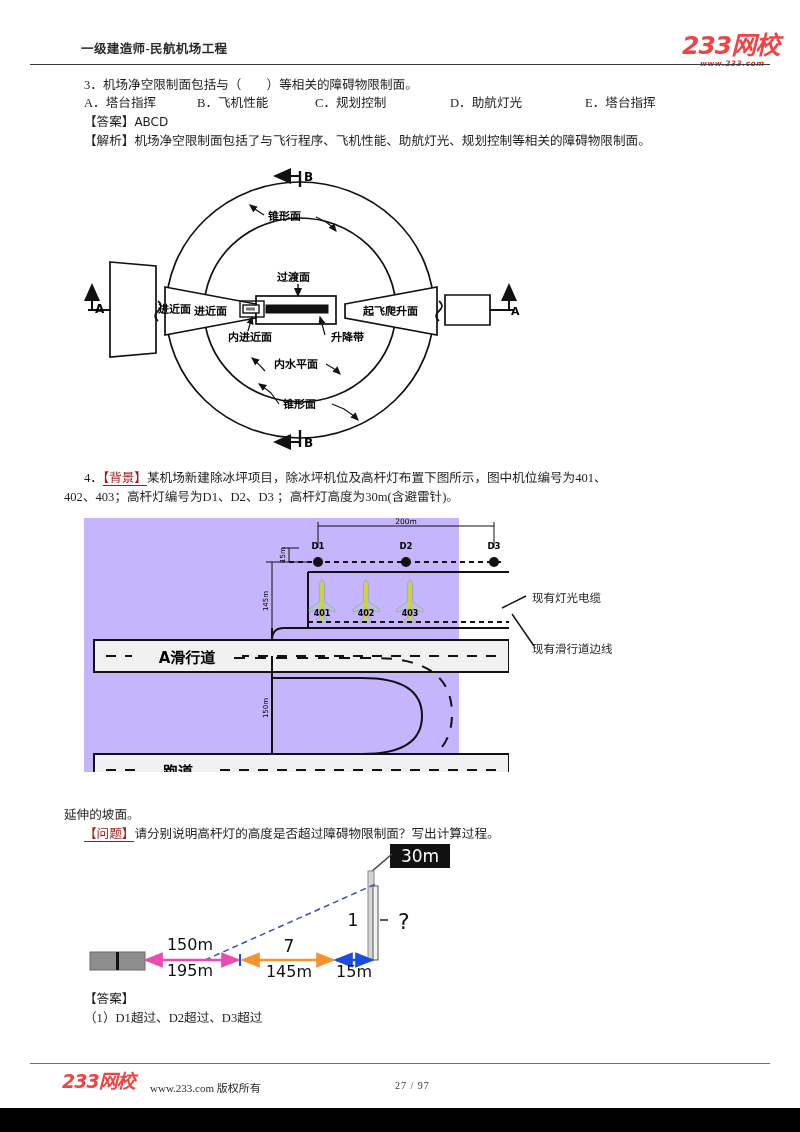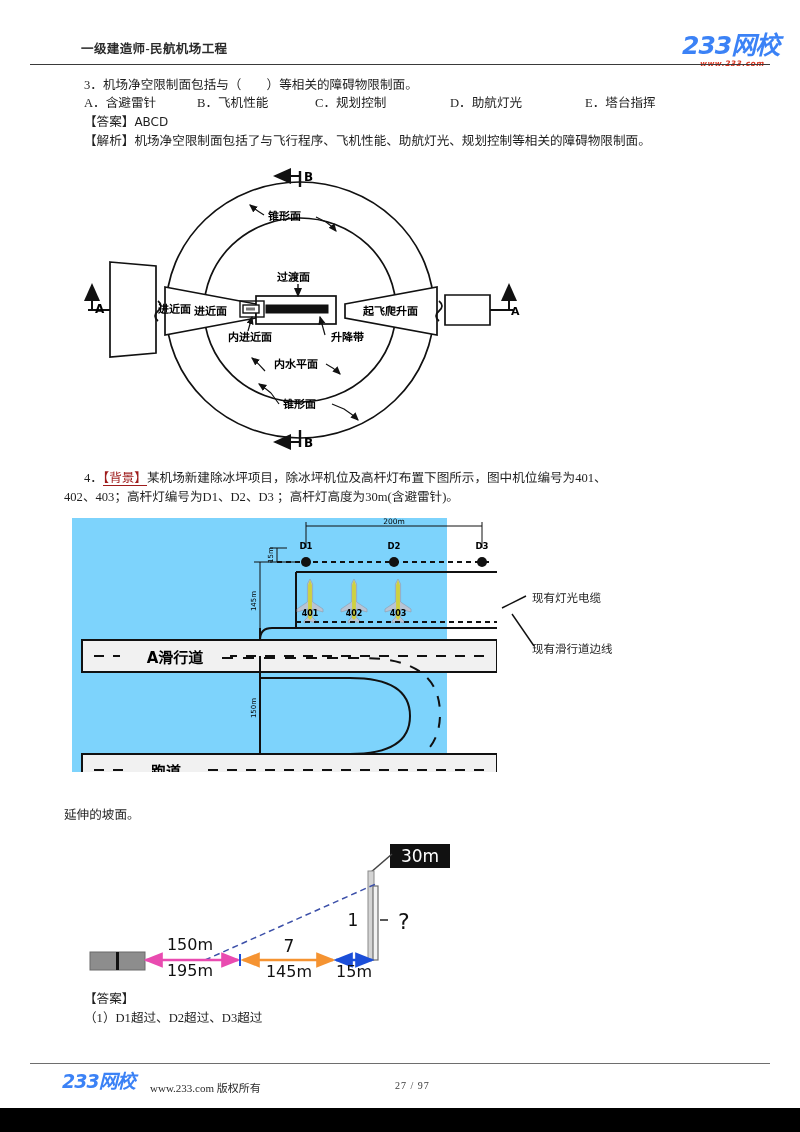--- a/index.html
+++ b/index.html
@@ -12,21 +12,21 @@
 
   
   .header{position:absolute;left:17px;top:16px;width:800px;height:44px;}
   .header-title{
     position:absolute;left:64px;top:22px;font-size:12.5px;font-weight:bold;
     letter-spacing:.4px;color:#2b2b2b;white-space:nowrap;
   }
   .logo{position:absolute;display:flex;align-items:flex-end;}
   .logo-main{
     font-family:"DejaVu Sans","Liberation Sans",sans-serif;
-    font-weight:bold;font-style:italic;color:#3b82f6;line-height:.95;
+    font-weight:bold;font-style:italic;color:#ef4444;line-height:.95;
     letter-spacing:-1px;
   }
   .logo-sub{
     font-family:"DejaVu Sans","Liberation Sans",sans-serif;
     color:#d8341f;font-style:italic;font-weight:bold;letter-spacing:.5px;
   }
   .header .logo{left:665px;top:18px;}
   .header .logo-main{font-size:25px;}
   .header .logo-sub{font-size:7.5px;position:absolute;left:18px;top:25px;}
 
@@ -50,21 +50,21 @@
   
   .txt{position:absolute;font-size:12.6px;line-height:19px;color:#1e1e1e;white-space:nowrap;}
   .txt.wrap{white-space:normal;}
   .red{color:#9e1b1b;border-bottom:1px solid #9e1b1b;}
 
   
   .fig1{position:absolute;left:70px;top:165px;width:460px;height:290px;}
   .fig1 svg{display:block;}
 
   
-  .fig2{position:absolute;left:72px;top:518px;width:375px;height:254px;background:#7dd3fc;}
+  .fig2{position:absolute;left:84px;top:518px;width:375px;height:254px;background:#c4b5fd;}
   .fig2 svg{display:block;}
 
   
   .fig3{position:absolute;left:80px;top:840px;width:400px;height:140px;}
   .fig3 svg{display:block;}
 
   .lbl{font-family:"DejaVu Sans","Liberation Sans",sans-serif;}
 </style>
 </head>
 <body>
@@ -75,21 +75,21 @@
     <div class="header-title">一级建造师-民航机场工程</div>
     <div class="logo">
       <span class="logo-main">233网校</span>
       <span class="logo-sub">www.233.com</span>
     </div>
   </div>
   <div class="rule-top"></div>
 
   <div class="txt" style="left:84px;top:76px;">3．机场净空限制面包括与（　　）等相关的障碍物限制面。</div>
 
-  <div class="txt" style="left:84px;top:94px;">A．含避雷针</div>
+  <div class="txt" style="left:84px;top:94px;">A．塔台指挥</div>
   <div class="txt" style="left:197px;top:94px;">B．飞机性能</div>
   <div class="txt" style="left:315px;top:94px;">C．规划控制</div>
   <div class="txt" style="left:450px;top:94px;">D．助航灯光</div>
   <div class="txt" style="left:585px;top:94px;">E．塔台指挥</div>
 
   <div class="txt" style="left:84px;top:113px;">
     <span>【答案】</span><span class="lbl" style="font-size:12px;">ABCD</span>
   </div>
 
   <div class="txt wrap" style="left:84px;top:132px;width:660px;">
@@ -259,20 +259,23 @@
     <svg width="200" height="90" viewBox="0 0 200 90">
       <path d="M2,18 L26,6" fill="none" stroke="#111" stroke-width="1.4"></path>
       <path d="M12,24 L34,56" fill="none" stroke="#111" stroke-width="1.4"></path>
     </svg>
   </div>
   <div class="txt" style="left:532px;top:589px;font-size:11.5px;">现有灯光电缆</div>
   <div class="txt" style="left:532px;top:640px;font-size:11.5px;">现有滑行道边线</div>
 
   <div class="txt" style="left:64px;top:806px;">延伸的坡面。</div>
 
+  <div class="txt" style="left:84px;top:825px;">
+    <span class="red">【问题】</span><span>请分别说明高杆灯的高度是否超过障碍物限制面？写出计算过程。</span>
+  </div>
 
   <div class="fig3">
     <svg width="400" height="140" viewBox="0 0 400 140">
       <defs>
         <marker id="pk" markerWidth="8" markerHeight="8" refX="7" refY="3.2" orient="auto">
           <path d="M0,0 L8,3.2 L0,6.4 z" fill="#e94bb0"></path>
         </marker>
         <marker id="pkL" markerWidth="8" markerHeight="8" refX="1" refY="3.2" orient="auto">
           <path d="M8,0 L0,3.2 L8,6.4 z" fill="#e94bb0"></path>
         </marker>

